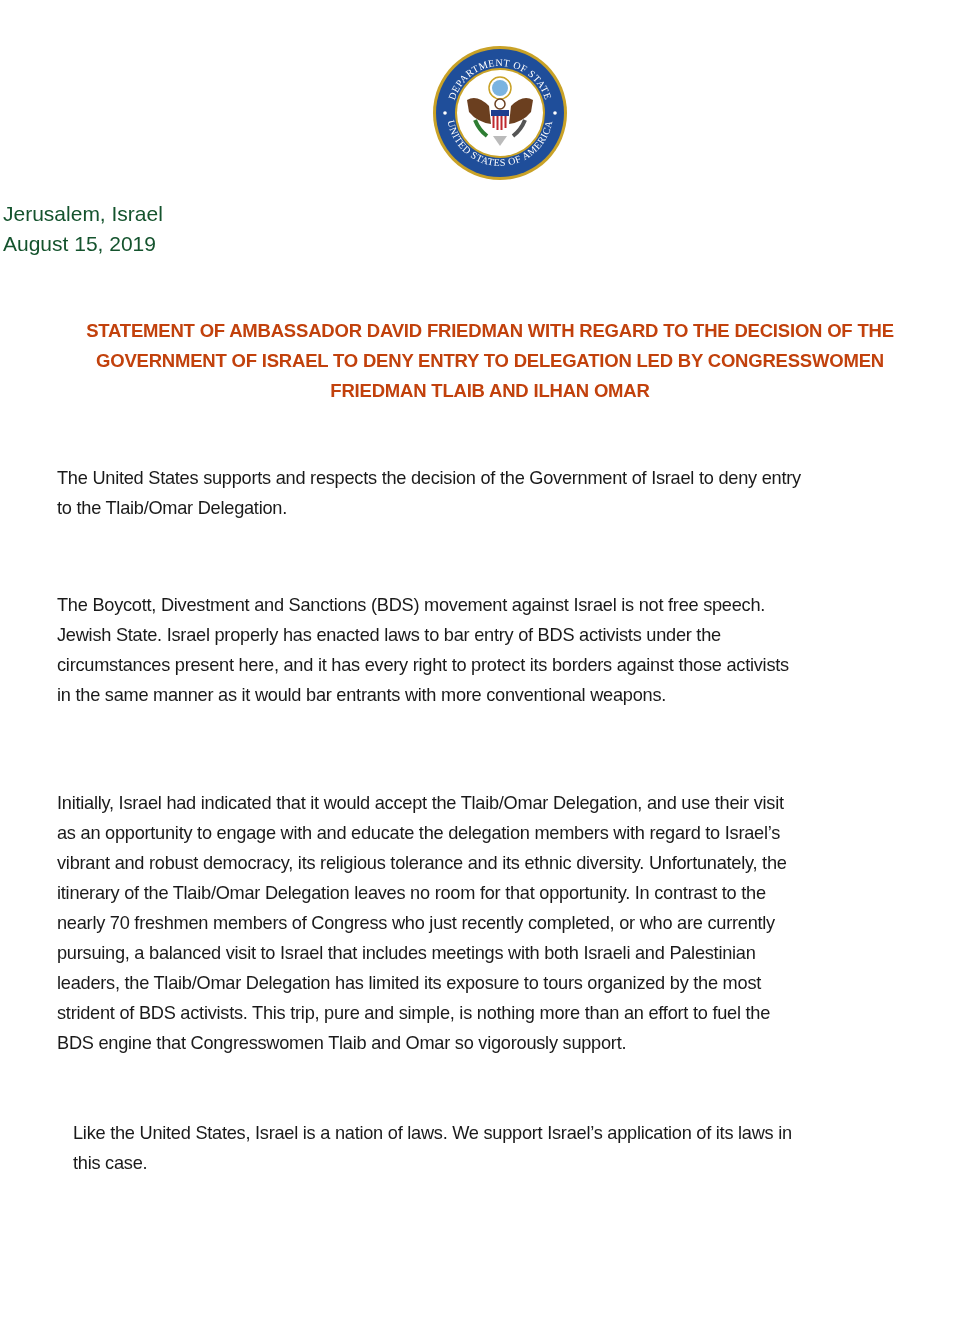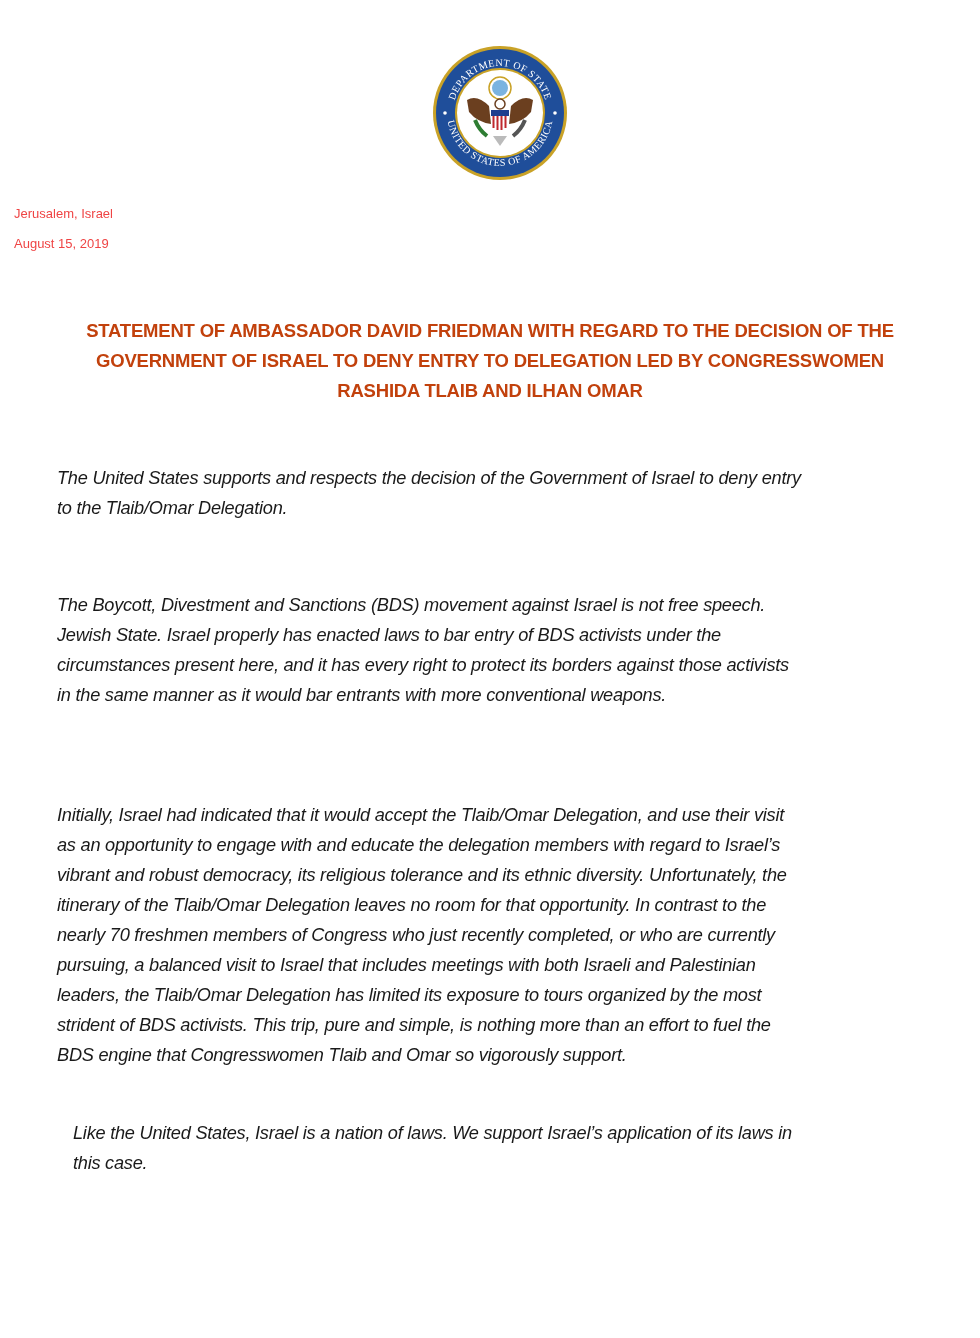--- a/index.html
+++ b/index.html
@@ -1,34 +1,34 @@
 <!DOCTYPE html>
 <html><head>
 <meta charset="utf-8">
 <style>
   html, body { margin: 0; padding: 0; background: #ffffff; }
   body {
     width: 980px; height: 1338px; position: relative; overflow: hidden;
     font-family: "Liberation Sans", sans-serif; color: #111;
   }
   .seal { position: absolute; left: 431px; top: 44px; width: 138px; height: 138px; }
-  .dateline { position: absolute; left: 14px; top: 199px; font-size: 13px; line-height: 30px; color: #ef4444; }
+  .dateline { position: absolute; left: 3px; top: 199px; font-size: 21px; line-height: 30px; color: #14532d; }
   .title {
     position: absolute; left: 40px; width: 900px; top: 316px;
     text-align: center; font-weight: bold; font-size: 18.5px; line-height: 30px;
     letter-spacing: -0.2px; color: #c2410c;
   }
   .para {
     position: absolute; left: 57px; width: 900px;
     font-size: 18.2px; line-height: 30px; letter-spacing: -0.25px; color: #1a1a1a;
   }
-  .para .ln { display: block; white-space: nowrap; font-style: italic; }
+  .para .ln { display: block; white-space: nowrap; }
   #p1 { top: 463px; }
   #p2 { top: 590px; }
-  #p3 { top: 788px; margin-top: 12px; }
+  #p3 { top: 788px; }
   #p4 { top: 1118px; margin-left: 16px; }
 </style>
 </head>
 <body>
 
 <div class="seal">
   <svg width="138" height="138" viewBox="0 0 138 138">
     <defs>
       <path id="arcTop" d="M 22 69 A 47 47 0 0 1 116 69"></path>
       <path id="arcBot" d="M 16 69 A 53 53 0 0 0 122 69"></path>
@@ -68,21 +68,21 @@
 </div>
 
 <div class="dateline">
   <div>Jerusalem, Israel</div>
   <div>August 15, 2019</div>
 </div>
 
 <div class="title">
   <div>STATEMENT OF AMBASSADOR DAVID FRIEDMAN WITH REGARD TO THE DECISION OF THE</div>
   <div>GOVERNMENT OF ISRAEL TO DENY ENTRY TO DELEGATION LED BY CONGRESSWOMEN</div>
-  <div>RASHIDA TLAIB AND ILHAN OMAR</div>
+  <div>FRIEDMAN TLAIB AND ILHAN OMAR</div>
 </div>
 
 <div class="para" id="p1">
   <span class="ln">The United States supports and respects the decision of the Government of Israel to deny entry</span>
   <span class="ln">to the Tlaib/Omar Delegation.</span>
 </div>
 
 <div class="para" id="p2">
   <span class="ln">The Boycott, Divestment and Sanctions (BDS) movement against Israel is not free speech.</span>
   <span class="ln">Jewish State. Israel properly has enacted laws to bar entry of BDS activists under the</span>

